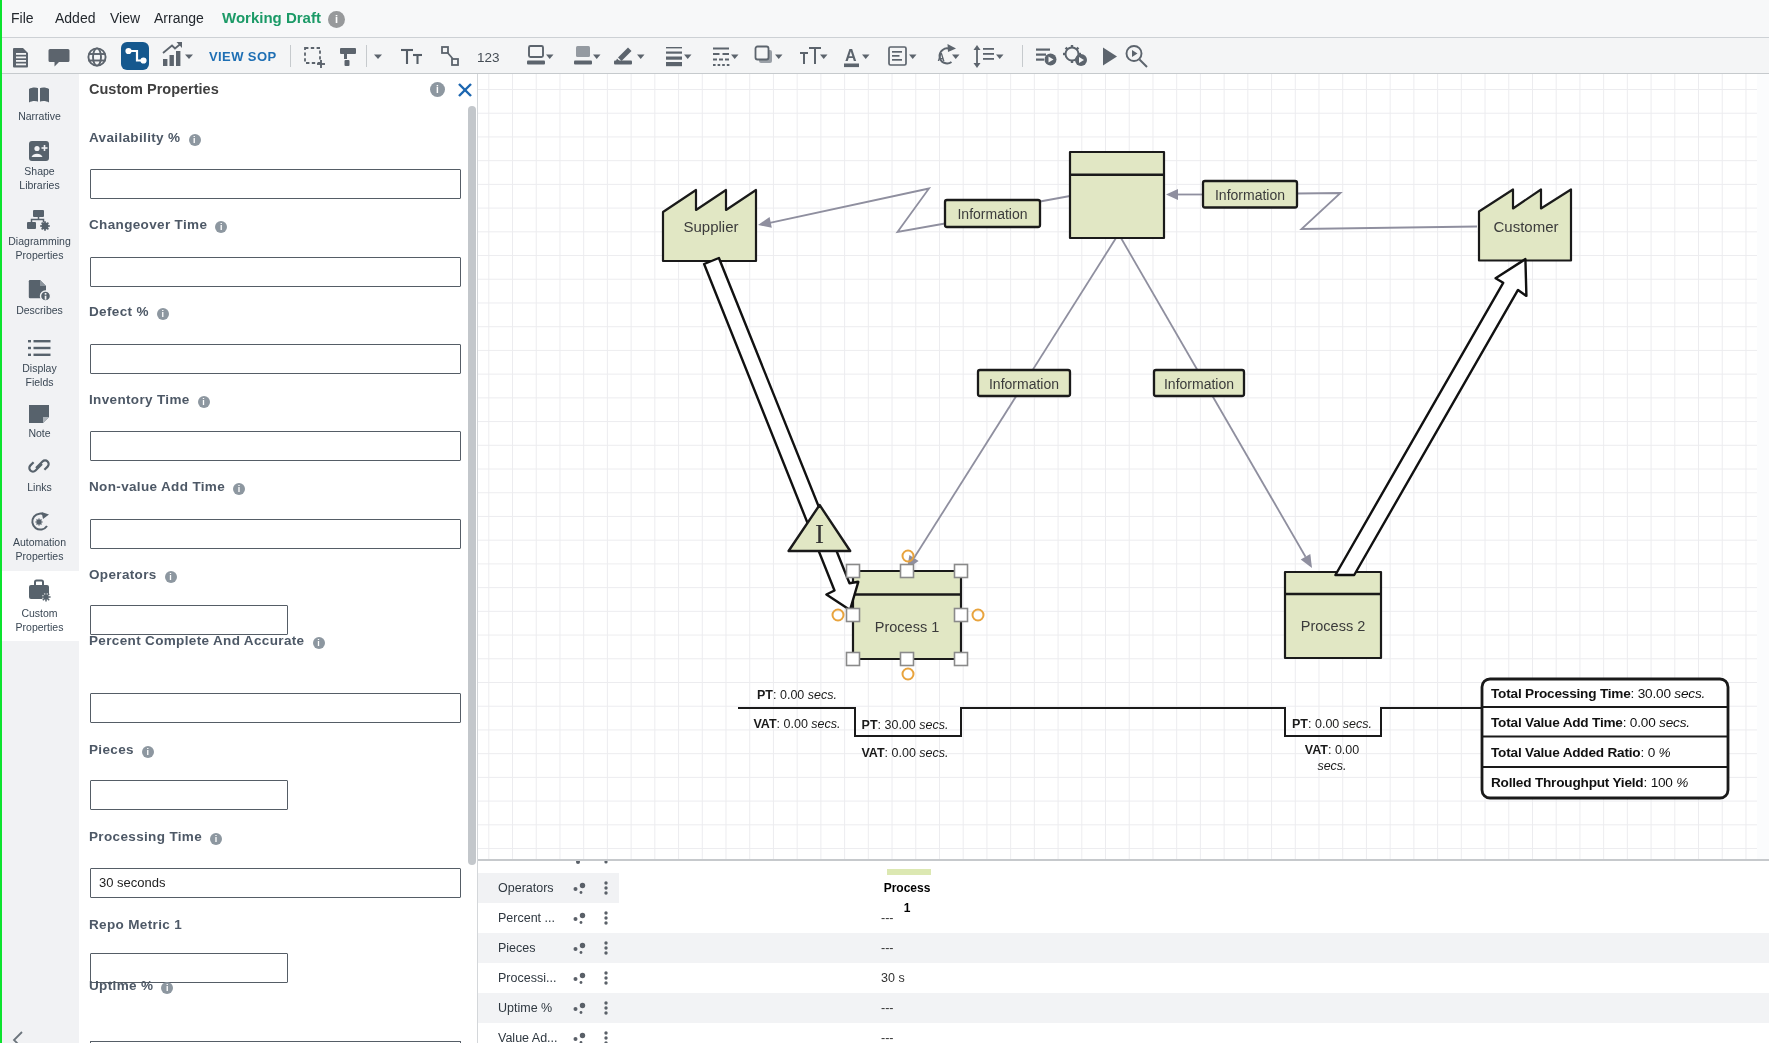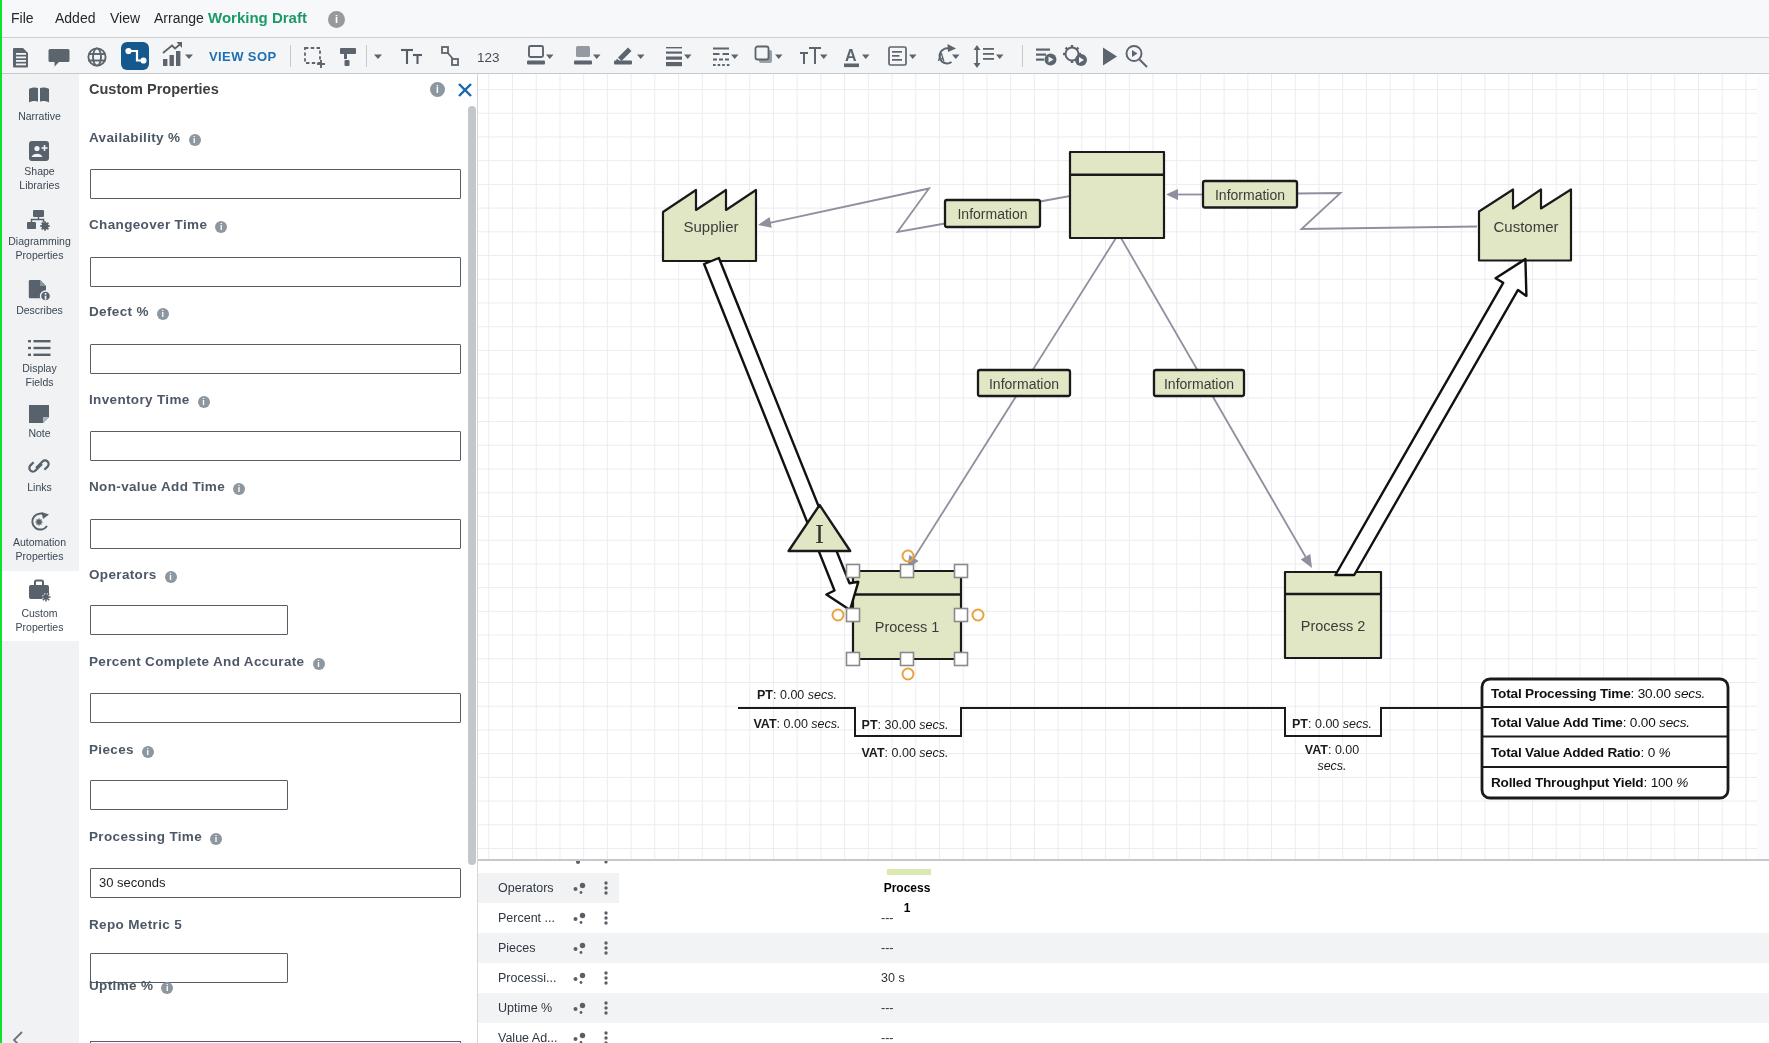--- a/index.html
+++ b/index.html
@@ -25,21 +25,21 @@
   .blabel{position:absolute;left:20px;top:8px;}
   .bval{position:absolute;left:403px;top:8px;color:#333;}
 </style>
 </head>
 <body>
 <div class="abs menubar">
   <span class="mi" style="left:11px">File</span>
   <span class="mi" style="left:55px">Added</span>
   <span class="mi" style="left:110px">View</span>
   <span class="mi" style="left:154px">Arrange</span>
-  <span class="mi" style="left:208px;top:9px;font-size:15px;font-weight:bold;color:#1b9a67">Working Draft</span>
+  <span class="mi" style="left:222px;top:9px;font-size:15px;font-weight:bold;color:#1b9a67">Working Draft</span>
   <span class="mi iinfo" style="left:328px;top:11px;width:17px;height:17px;line-height:17px;font-size:11px;background:#97999b;margin-left:0">i</span>
 </div>
 <div class="abs toolbar">
 <svg width="1769" height="35">
 <g fill="#5c646d" stroke="none">
 
   <path d="M14 10 h9 l5 5 v13.5 a1 1 0 0 1 -1 1 h-13 a1 1 0 0 1 -1 -1 v-17.5 a1 1 0 0 1 1 -1 z"></path>
   <rect x="16" y="15" width="10" height="1.8" fill="#f4f5f6"></rect>
         <rect x="16" y="18.5" width="10" height="1.8" fill="#f4f5f6"></rect>
   <rect x="16" y="22" width="10" height="1.8" fill="#f4f5f6"></rect>
@@ -316,27 +316,27 @@
   <div class="plabel" style="top:143px">Changeover Time <span class="iinfo">i</span></div>
   <div class="pinput wide" style="top:171px"></div>
   <div class="plabel" style="top:230px">Defect % <span class="iinfo">i</span></div>
   <div class="pinput wide" style="top:258px"></div>
   <div class="plabel" style="top:318px">Inventory Time <span class="iinfo">i</span></div>
   <div class="pinput wide" style="top:345px"></div>
   <div class="plabel" style="top:405px">Non-value Add Time <span class="iinfo">i</span></div>
   <div class="pinput wide" style="top:433px"></div>
   <div class="plabel" style="top:493px">Operators <span class="iinfo">i</span></div>
   <div class="pinput narrow" style="top:519px"></div>
-  <div class="plabel" style="top:580px">Percent Complete And Accurate <span class="iinfo">i</span></div>
+  <div class="plabel" style="top:559px">Percent Complete And Accurate <span class="iinfo">i</span></div>
   <div class="pinput wide" style="top:607px"></div>
   <div class="plabel" style="top:668px">Pieces <span class="iinfo">i</span></div>
   <div class="pinput narrow" style="top:694px"></div>
   <div class="plabel" style="top:755px">Processing Time <span class="iinfo">i</span></div>
   <div class="pinput wide" style="top:782px;font-size:13px;color:#222;line-height:28px;padding-left:8px;width:361px;">30 seconds</div>
-  <div class="plabel" style="top:843px">Repo Metric 5</div>
+  <div class="plabel" style="top:843px">Repo Metric 1</div>
   <div class="pinput narrow" style="top:867px"></div>
   <div class="plabel" style="top:904px">Uptime % <span class="iinfo">i</span></div>
   <div class="pinput wide" style="top:955px;height:14px;border-bottom:none;"></div>
   <div style="position:absolute;left:389px;top:32px;width:8px;height:759px;background:#c3c7cb;border-radius:4px;"></div>
 </div>
 <div class="abs canvas">
 <svg width="1291" height="787" font-family="Liberation Sans, sans-serif">
 <defs>
   <pattern id="grid" width="23.72" height="23.72" patternUnits="userSpaceOnUse" x="10.3" y="15">
     <rect x="0" y="0" width="1" height="23.72" fill="#ececef"></rect>

